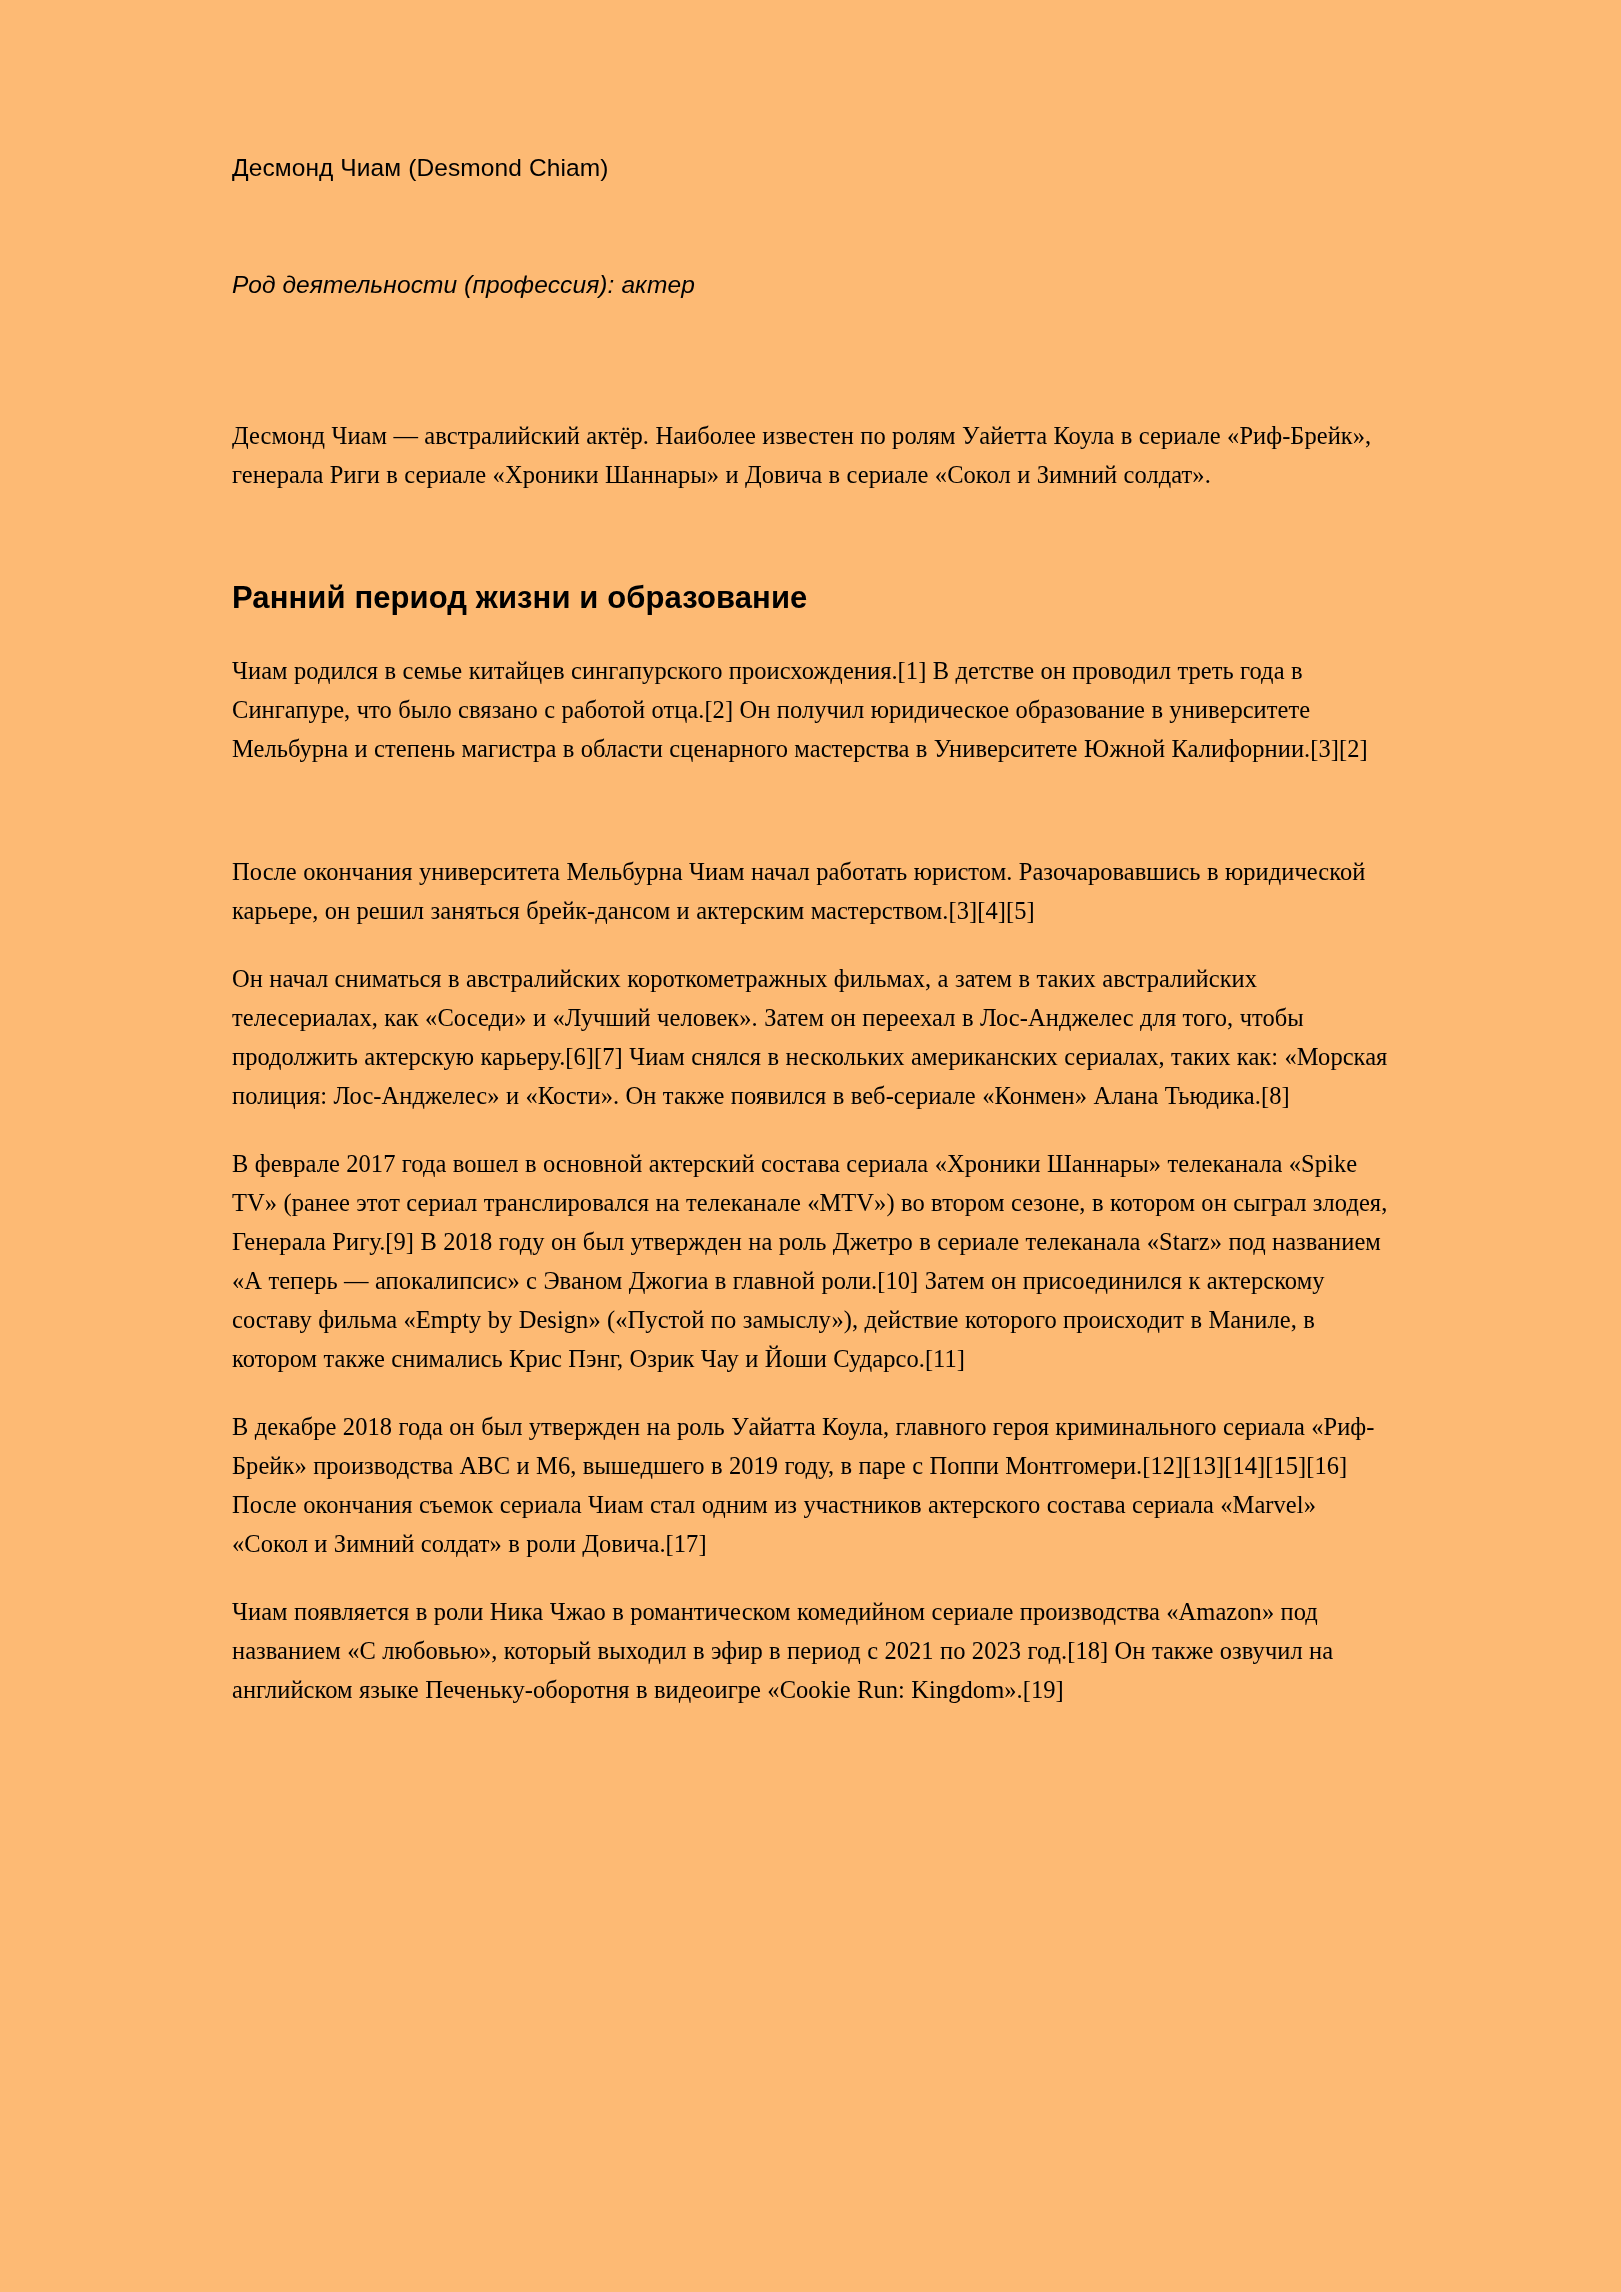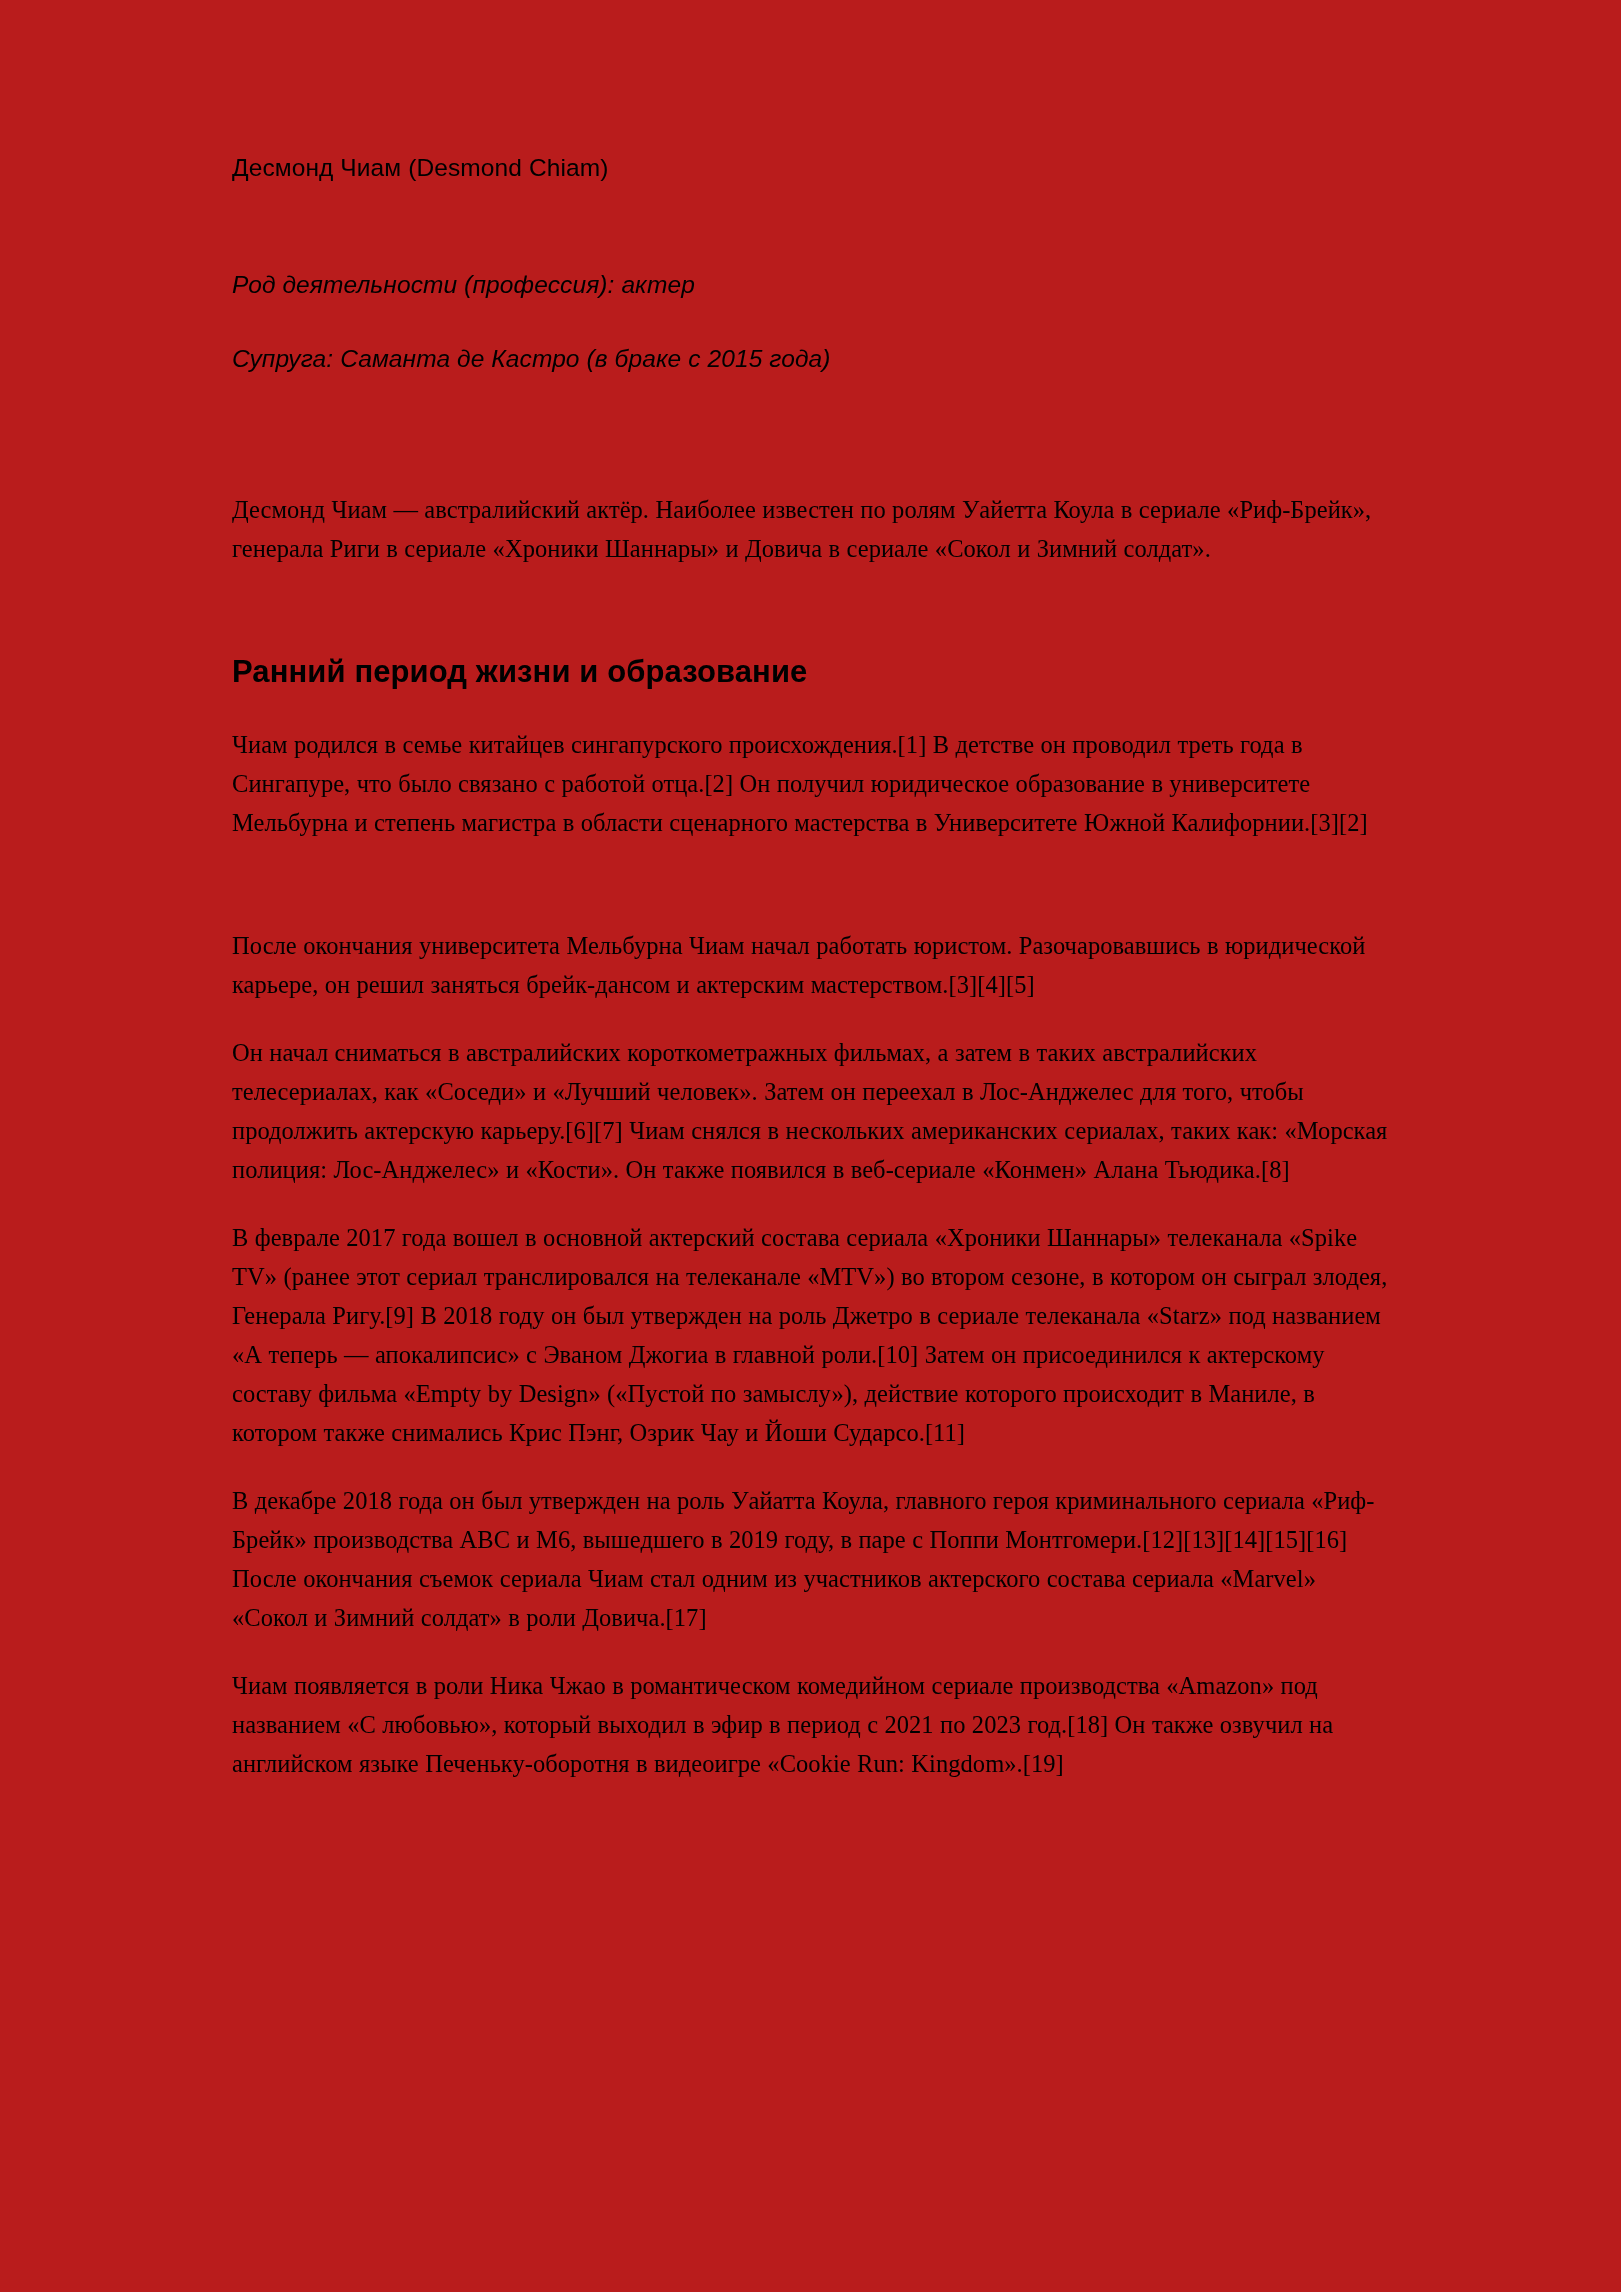--- a/index.html
+++ b/index.html
@@ -10,21 +10,21 @@
   body {
     font-family: "Liberation Sans", sans-serif;
     color: #000000;
     -webkit-font-smoothing: antialiased;
   }
   .page {
     position: relative;
     width: 1621px;
     height: 2293px;
     margin: 0 auto;
-    background: #b91c1c;
+    background: #fdba74;
     box-sizing: border-box;
     overflow: hidden;
   }
   .content {
     position: absolute;
     left: 232px;
     top: 152px;
     width: 1157px;
   }
   .doc-title {
@@ -70,21 +70,20 @@
 <div class="page">
   <div class="content">
 
     <div class="doc-title">Десмонд Чиам (Desmond Chiam)</div>
 
     <div class="spacer-lg"></div>
 
     <div class="meta-line">Род деятельности (профессия): актер</div>
 
 
-    <div class="meta-line">Супруга: Саманта де Кастро (в браке с 2015 года)</div>
 
     <div class="spacer-md"></div>
 
     <p class="body-para">Десмонд Чиам — австралийский актёр. Наиболее известен по ролям Уайетта Коула в сериале «Риф-Брейк», генерала Риги в сериале «Хроники Шаннары» и Довича в сериале «Сокол и Зимний солдат».</p>
 
     <div class="spacer-sm"></div>
 
     <div class="section-heading">Ранний период жизни и образование</div>
 
     <p class="body-para">Чиам родился в семье китайцев сингапурского происхождения.[1] В детстве он проводил треть года в Сингапуре, что было связано с работой отца.[2] Он получил юридическое образование в университете Мельбурна и степень магистра в области сценарного мастерства в Университете Южной Калифорнии.[3][2]</p>

